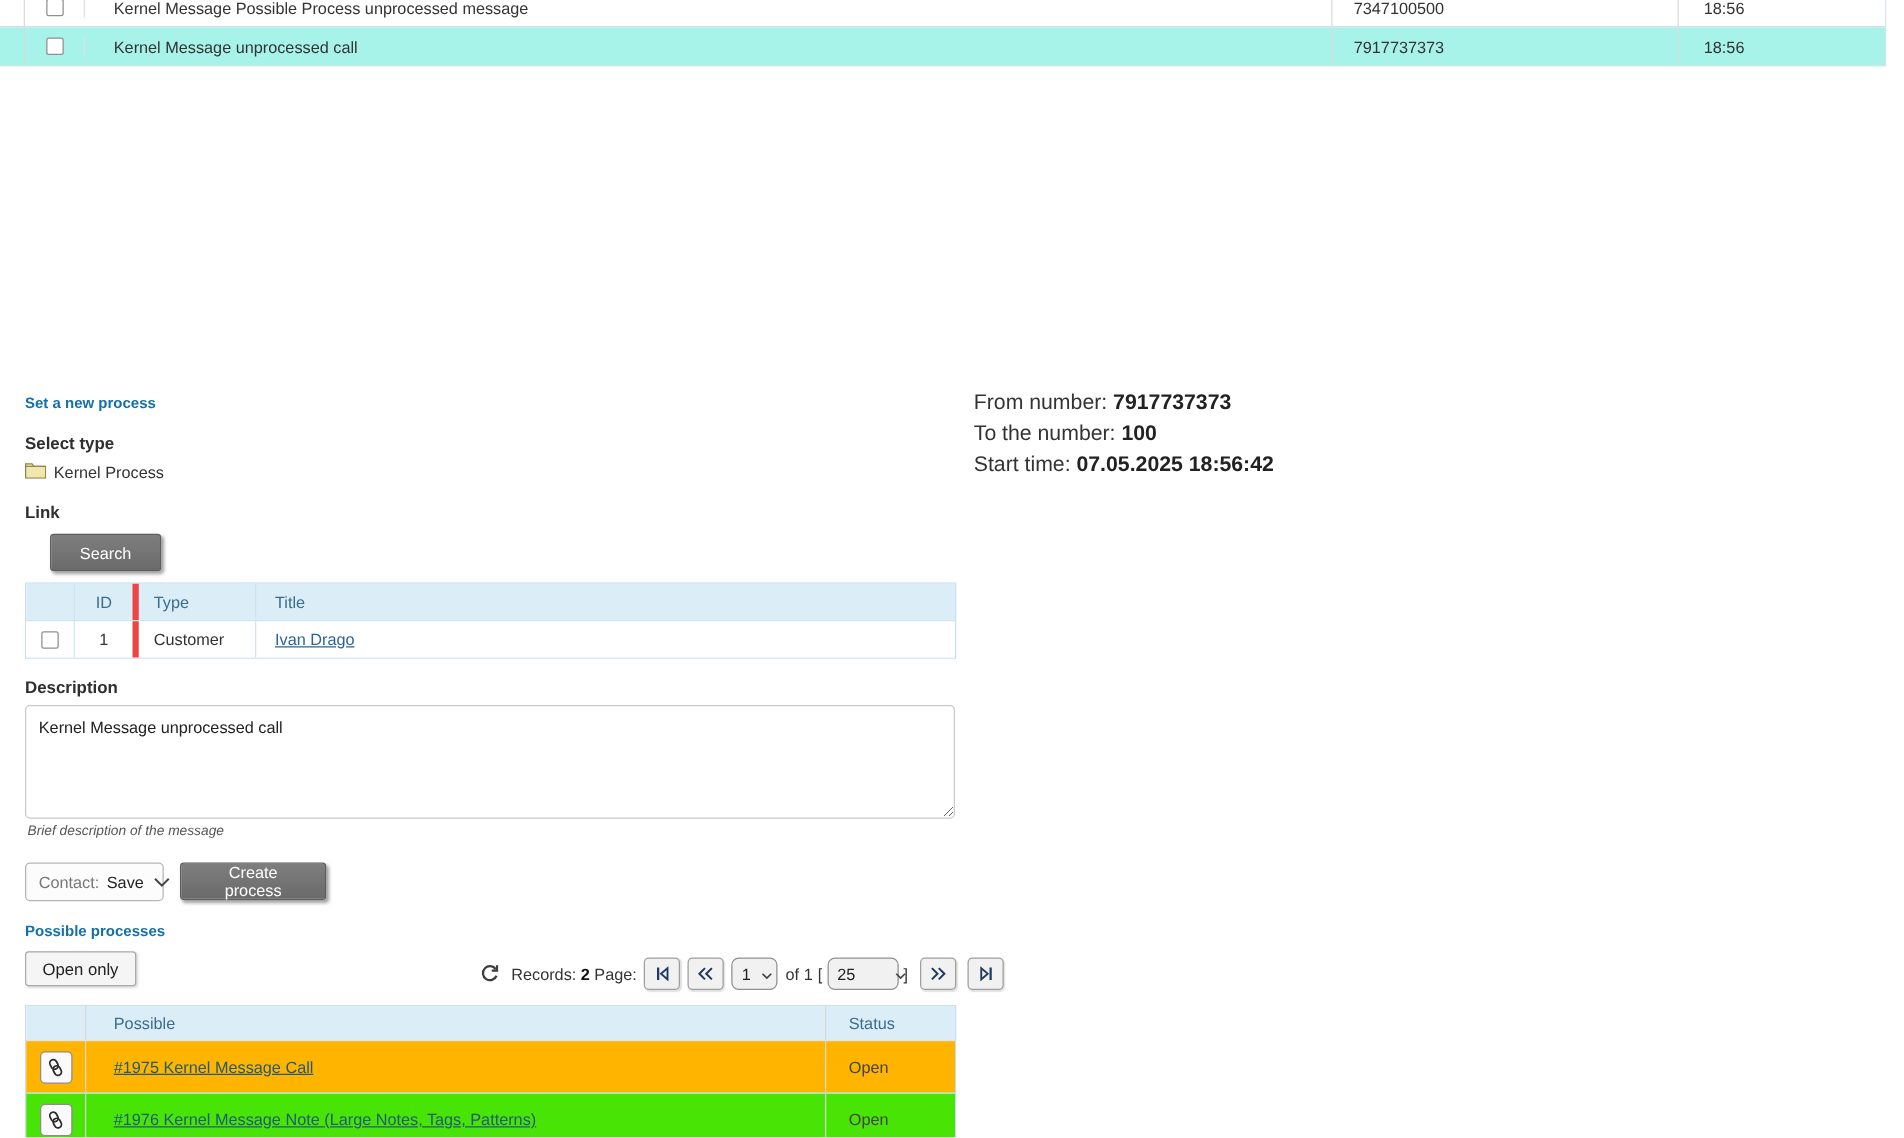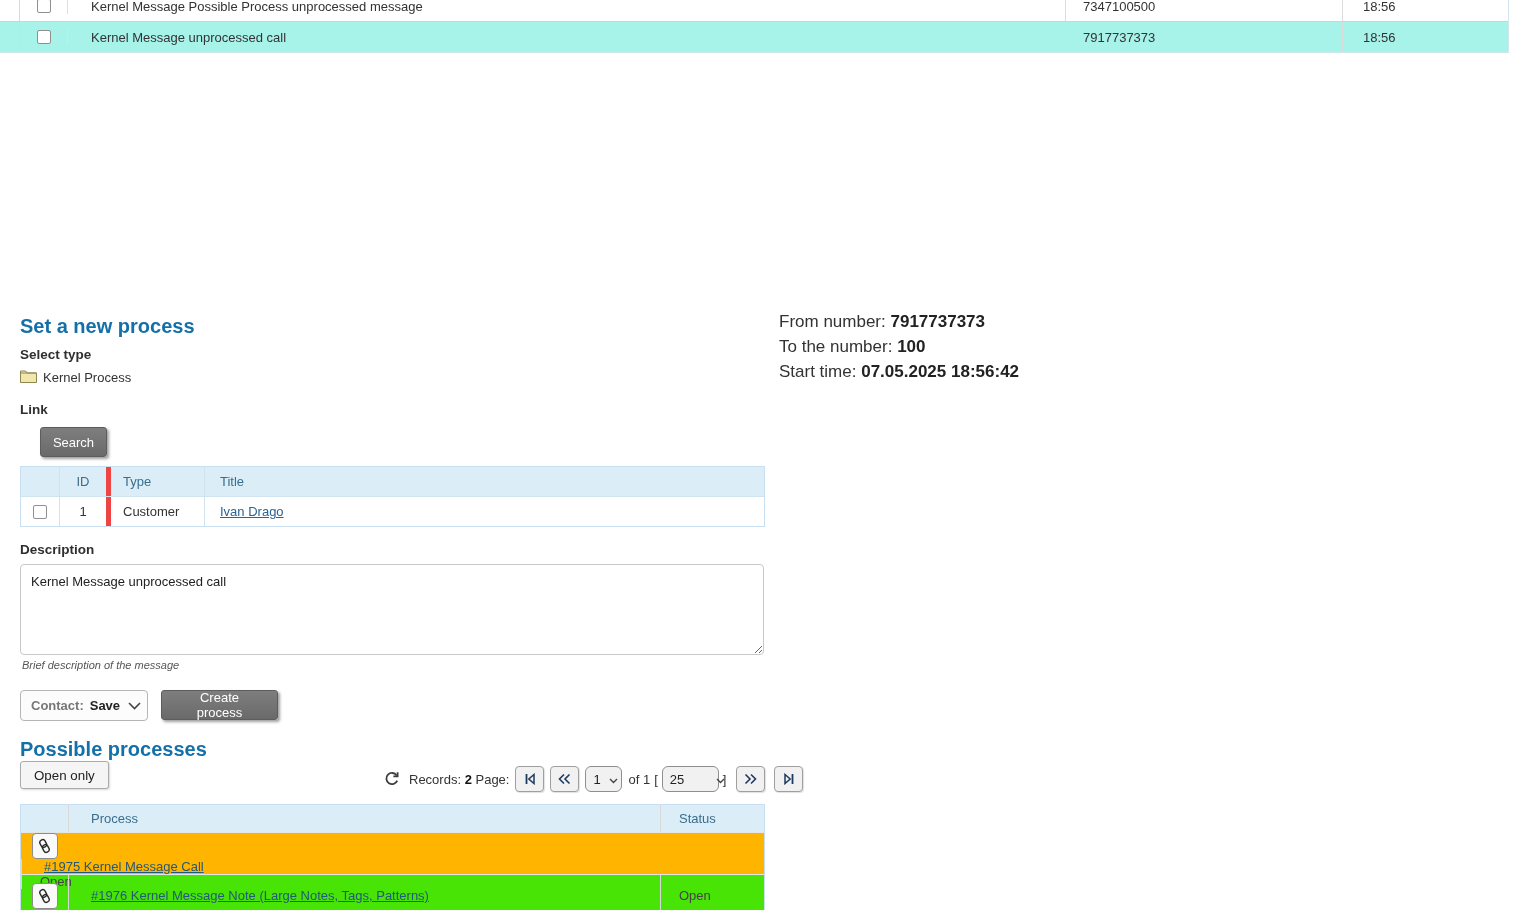--- a/index.html
+++ b/index.html
@@ -18,59 +18,59 @@
   .top-row .c4 { width:166px; padding-left:20px; border-left:1px solid #dcdcdc; align-self:stretch; display:flex; align-items:center; }
 
   .cb { display:inline-block; width:14px; height:14px; background:#fff; border:1px solid #8f8f8f; border-radius:2px; }
 
   
   .call-info { position:absolute; left:779px; top:314px; font-size:17px; }
   .call-info p { margin:0 0 10px 0; line-height:15px; }
   .call-info b { color:#222; }
 
   
-  .h-blue { position:absolute; left:20px; font-size:20px; font-weight:bold; color:#1470a8; }
+  .h-blue { position:absolute; left:20px; font-size:12px; font-weight:bold; color:#1470a8; }
   .h-dark { position:absolute; left:20px; font-size:13.5px; font-weight:bold; color:#2f2f2f; }
 
   
   .type-row { position:absolute; left:20px; top:369px; display:flex; align-items:center; gap:6px; }
 
   
   .sel { display:inline-flex; align-items:center; height:31px; background:#fcfcfc; border:1px solid #b5b5b5; border-radius:4px; padding:0 10px; cursor:pointer; }
   .sel .sel-label { color:#777; margin-right:6px; }
   .sel .sel-value { color:#222; margin-right:8px; }
 
   
   .btn-dark { display:inline-flex; align-items:center; justify-content:center; height:30px; padding:0 14px;
     background:linear-gradient(#7e7e7e,#6a6a6a); color:#fff; border:1px solid #5d5d5d; border-radius:3px;
     box-shadow:2px 2px 3px rgba(0,0,0,0.38); cursor:pointer; font-size:13px; }
 
   .search-row { position:absolute; left:20px; top:427px; display:flex; align-items:flex-start; }
   .search-row .sel { width:185px; }
-  .search-row .btn-dark { margin-left:20px; width:67px; }
+  .search-row .btn-dark { margin-left:20px; width:89px; }
 
   
   .link-table { position:absolute; left:20px; top:466px; width:745px; border:1px solid #c7dff0; }
   .lt-head { display:flex; height:29px; align-items:center; background:#dbeef8; color:#3a6d8e; }
   .lt-row  { display:flex; height:30px; align-items:center; background:#fff; }
   .lc0 { width:38px; display:flex; justify-content:center; align-items:center; align-self:stretch; }
   .lc1 { width:47px; text-align:center; align-self:stretch; display:flex; align-items:center; justify-content:center; border-left:1px solid #cfe4ef; }
   .lc2 { width:98px; padding-left:12px; align-self:stretch; display:flex; align-items:center; border-left:5px solid #ef4444; }
   .lc3 { flex:1; padding-left:15px; align-self:stretch; display:flex; align-items:center; border-left:1px solid #cfe4ef; }
   .lt-row { border-top:1px solid #cfe4ef; }
   a.lnk { color:#2a6496; text-decoration:underline; cursor:pointer; }
 
   
   .desc-area { position:absolute; left:20px; top:564px; width:744px; height:91px; border:1px solid #c9c9c9; border-radius:4px;
     padding:9px 10px; font-family:"Liberation Sans", sans-serif; font-size:13px; color:#222; resize:both; }
   .desc-hint { position:absolute; left:22px; top:659px; font-size:11px; font-style:italic; color:#555; }
 
   
   .contact-row { position:absolute; left:20px; top:690px; display:flex; align-items:flex-start; }
-  .contact-row .sel { width:128px;font-weight:bold; }
+  .contact-row .sel { width:111px; }
   .contact-row .btn-dark { margin-left:13px; width:117px; }
 
   
   .btn-light { position:absolute; left:20px; top:761px; height:28px; padding:0 13px; display:inline-flex; align-items:center;
     background:#f5f5f5; border:1px solid #ababab; border-radius:3px; color:#222; cursor:pointer; box-shadow:1px 1px 2px rgba(0,0,0,0.15); }
 
   .pager { position:absolute; left:383px; top:764px; height:30px; display:flex; align-items:center; gap:6px; color:#333; }
   .pager .txt b { color:#111; }
   .pg-btn { width:29px; height:26px; display:inline-flex; align-items:center; justify-content:center;
     background:#f1f1f1; border:1px solid #9f9f9f; border-radius:4px; cursor:pointer; box-shadow:1px 1px 1px rgba(0,0,0,0.12); }
@@ -226,24 +226,24 @@
       <svg width="12" height="12" viewBox="0 0 12 12">
           <path d="M2 1.5 L7.2 6 L2 10.5 Z" fill="none" stroke="#1d3a5f" stroke-width="1.5"></path>
           <path d="M9.5 1 V11" stroke="#1d3a5f" stroke-width="1.8" fill="none"></path>
         </svg>
     </span>
   </div>
 
   <div class="proc-table">
     <div class="pt-head">
       <div class="pcell0"></div>
-      <div class="pcell1">Process</div>
+      <div class="pcell1">Possible</div>
       <div class="pcell2">Status</div>
     </div>
-    <div class="pt-row" style="background-color: rgb(255, 180, 0); flex-direction: column;">
+    <div class="pt-row" style="background-color: rgb(255, 180, 0);">
       <div class="pcell0">
         <span class="link-btn">
           <svg width="15" height="16" viewBox="0 0 16 16">
               <g transform="rotate(-28 8 8)" fill="none" stroke="#2b2b2b" stroke-width="1.5">
                 <rect x="5" y="0.8" width="6" height="8.4" rx="3"></rect>
                 <rect x="5" y="6.8" width="6" height="8.4" rx="3"></rect>
               </g>
             </svg>
         </span>
       </div>

